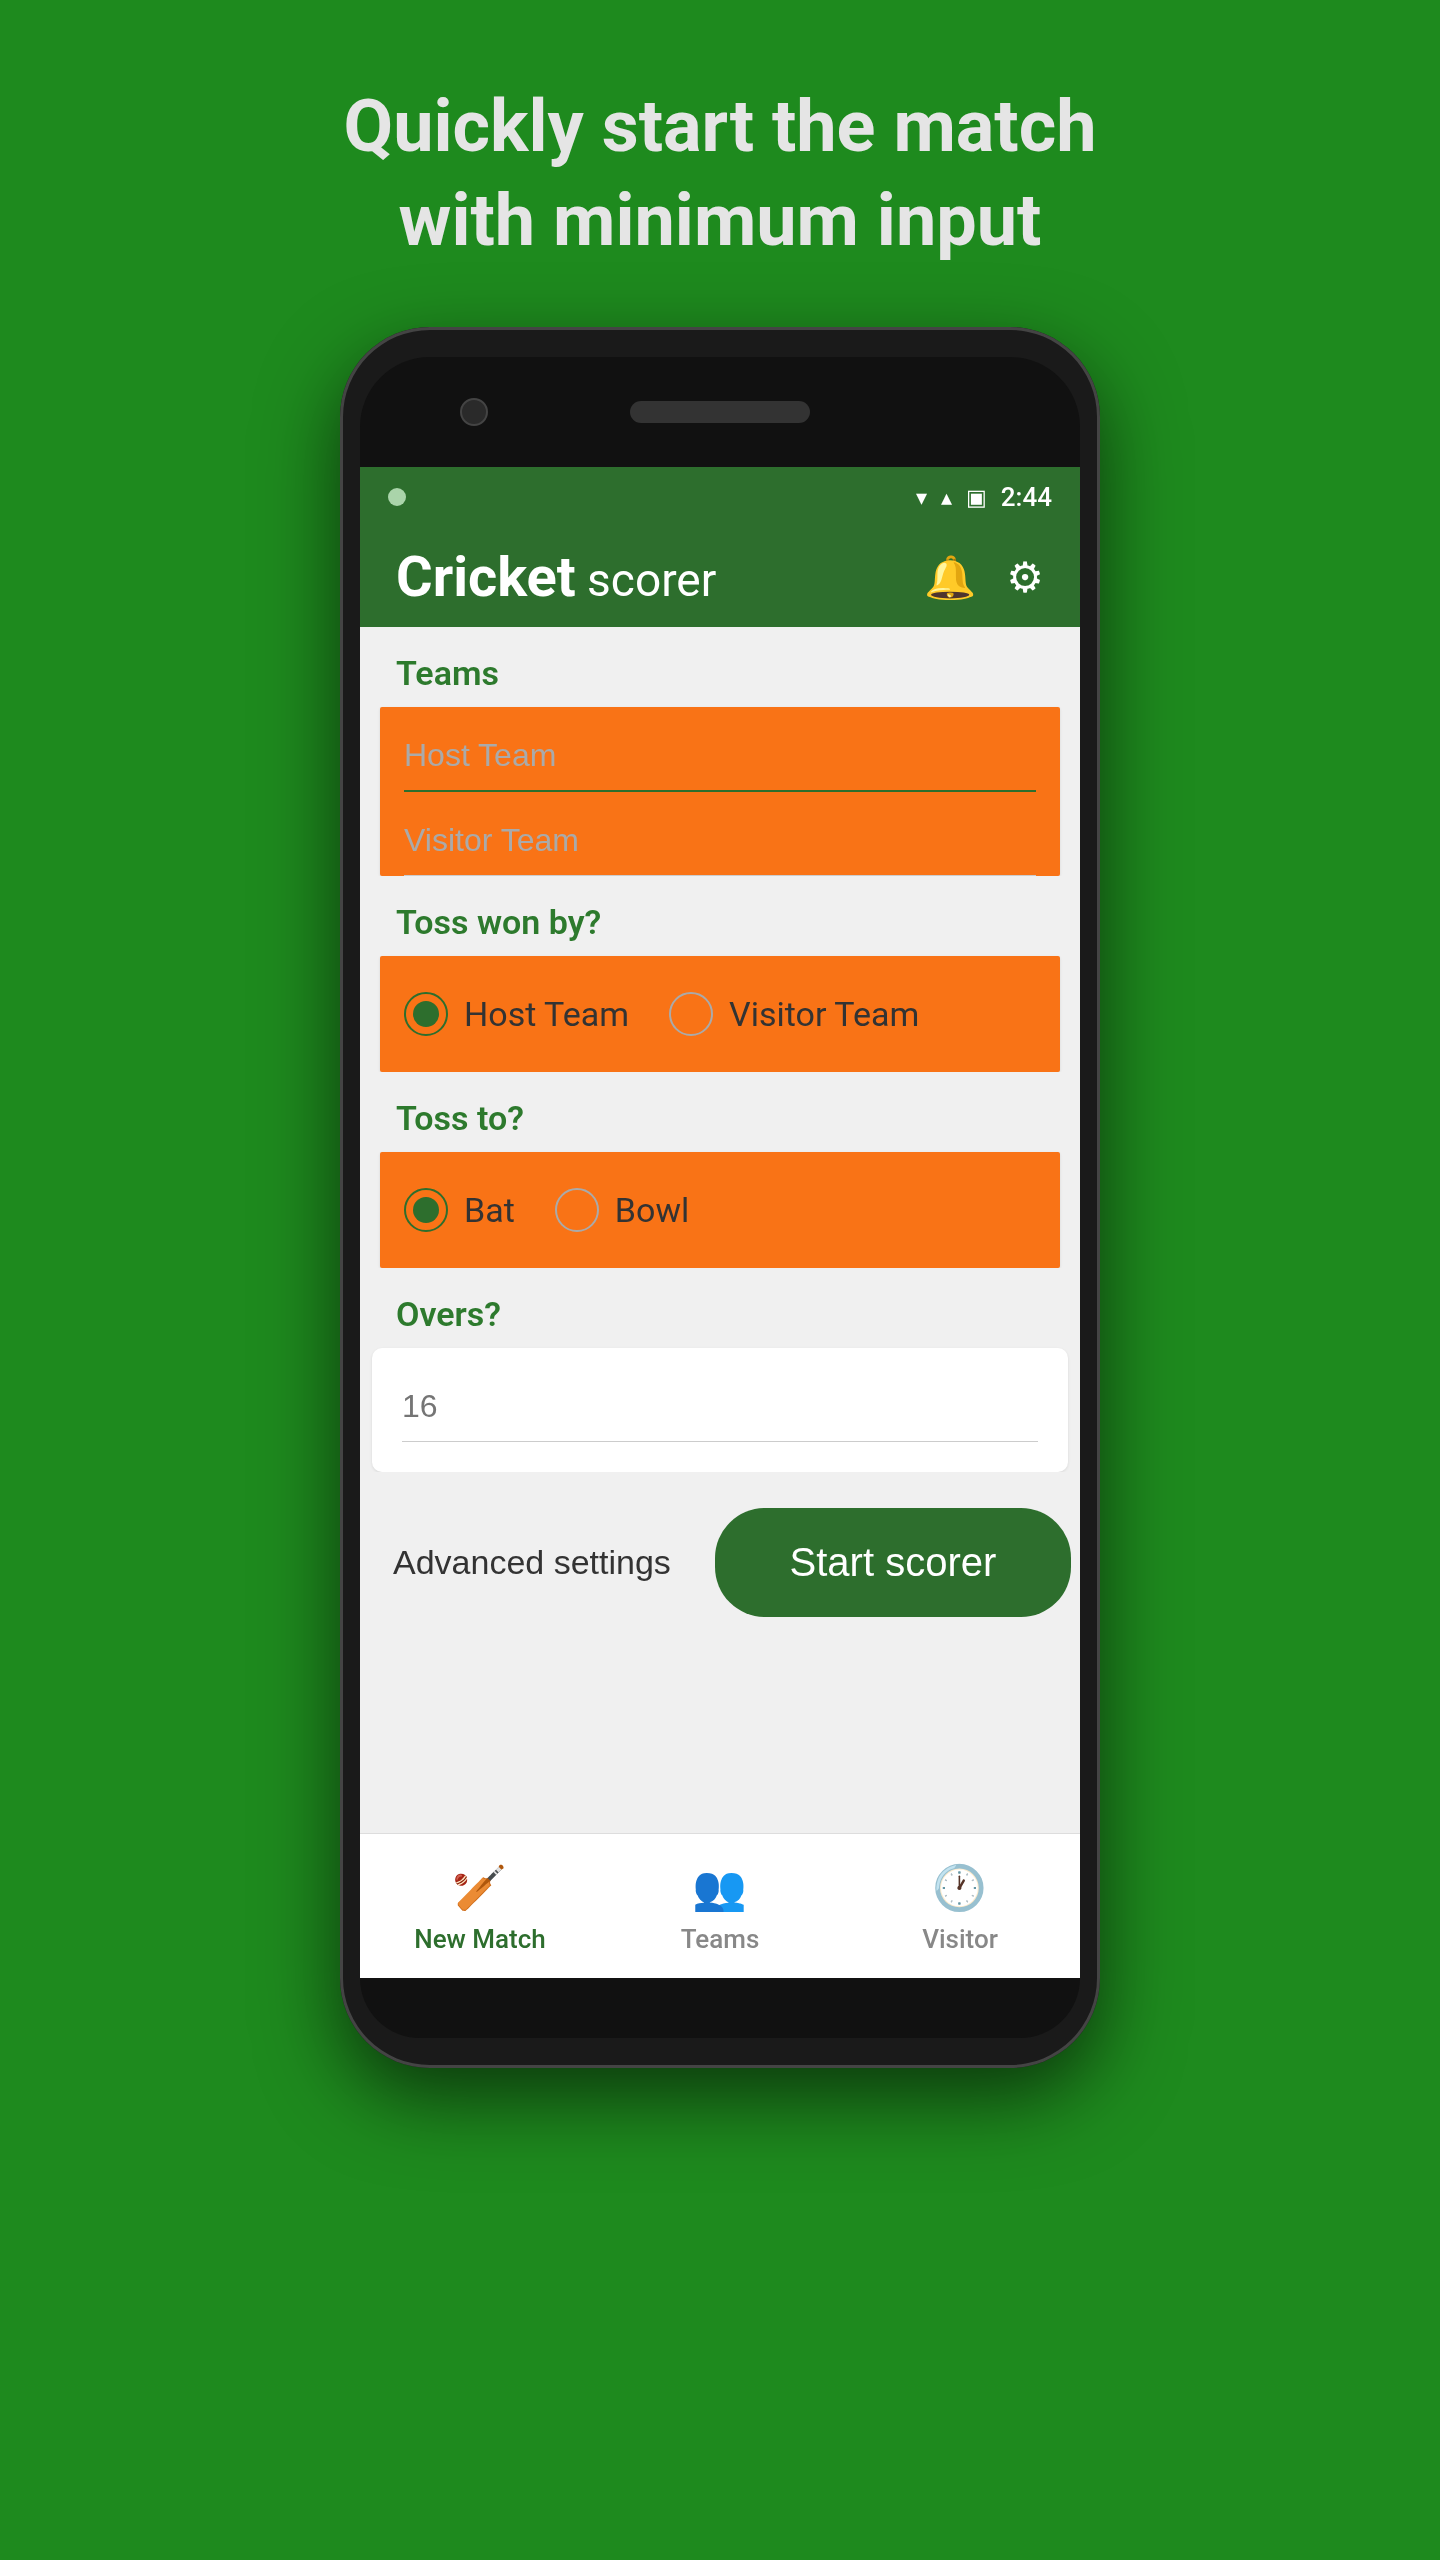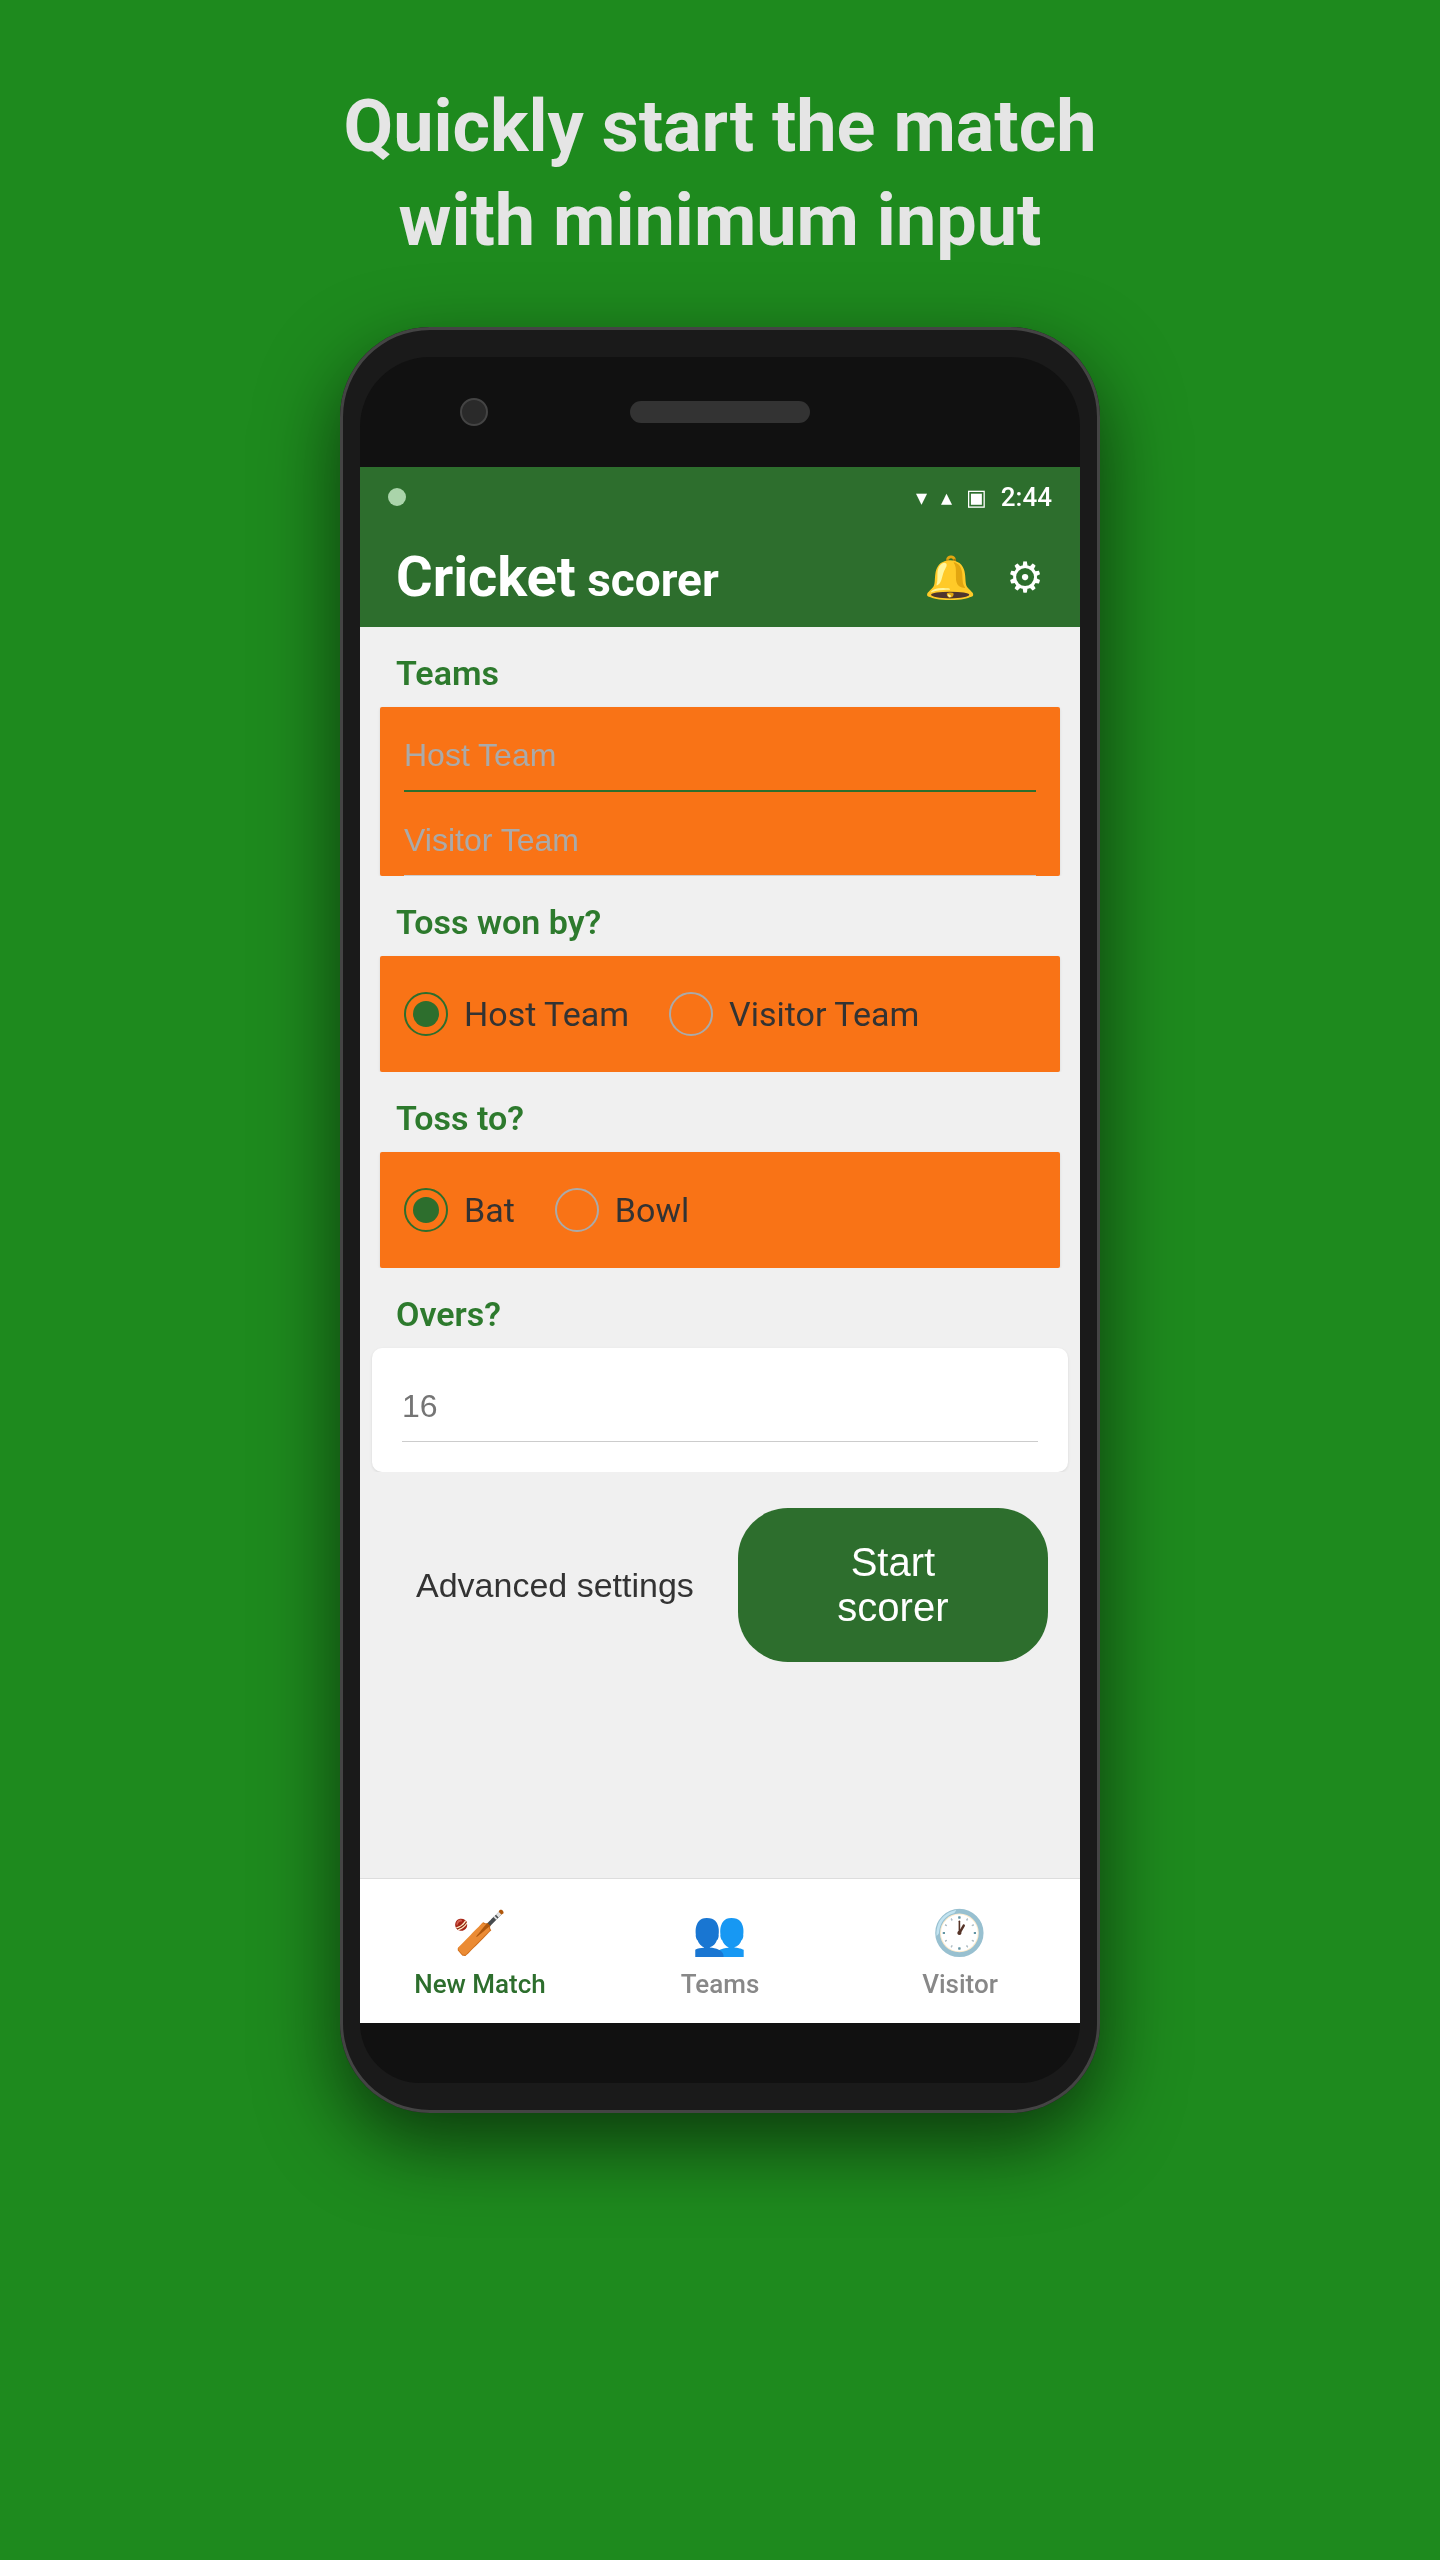--- a/index.html
+++ b/index.html
@@ -231,21 +231,21 @@
       padding: 30px 0 16px 0;
       font-size: 32px;
       color: #888;
       background: transparent;
       outline: none;
     }
 
     
     .action-bar {
       background: #f0f0f0;
-      padding: 36px 32px;
+      padding: 36px 9px;
       display: flex;
       align-items: center;
       justify-content: space-between;
       gap: 20px;
     }
 
     .advanced-settings-btn {
       background: transparent;
       border: none;
       font-size: 34px;
@@ -345,21 +345,21 @@
         <div class="status-right">
           <span class="status-icon">▾</span>
           <span class="status-icon">▴</span>
           <span class="status-icon">▣</span>
           <span>2:44</span>
         </div>
       </div>
 
       <div class="app-bar">
         <div>
-          <span class="app-title">Cricket</span><span class="app-title" style="font-weight:700;font-size:46px;"> scorer</span>
+          <span class="app-title">Cricket</span><span class="app-title" style="font-weight:400;font-size:46px;"> scorer</span>
         </div>
         <div class="app-bar-icons">
           <span class="app-bar-icon">🔔</span>
           <span class="app-bar-icon">⚙</span>
         </div>
       </div>
 
       <div class="section-label">Teams</div>
       <div class="card">
         <input class="input-field" type="text" placeholder="Host Team" style="">

